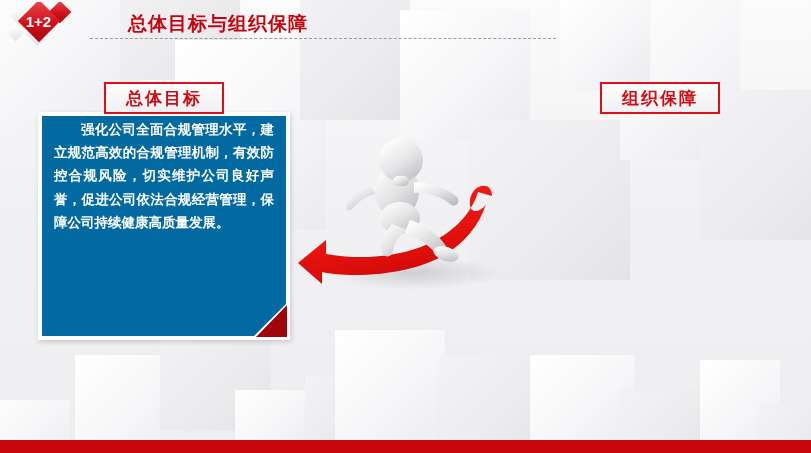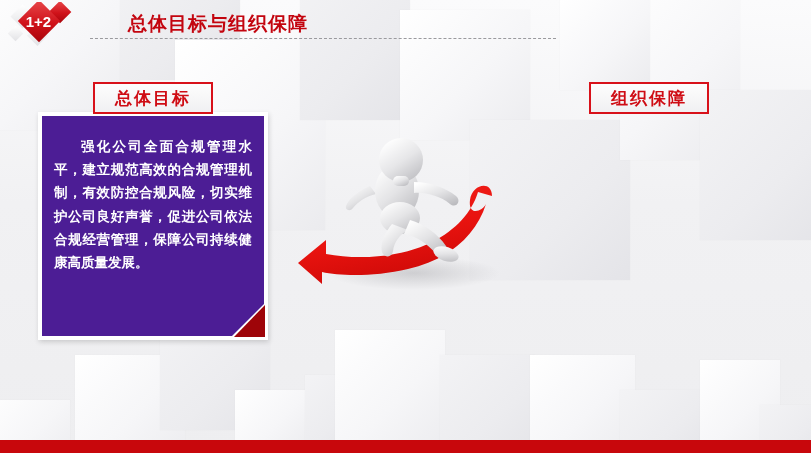--- a/index.html
+++ b/index.html
@@ -76,22 +76,22 @@
   
   .illus {
     position: absolute;
     left: 296px; top: 108px;
     width: 222px; height: 190px;
   }
   .illus svg { display: block; }
 
   
   .card-wrap { position: absolute; }
-  .card-wrap.left  { left: 38px;  top: 82px; width: 230px; border-radius: 19px; }
-  .card-wrap.right { left: 523px; top: 82px; width: 252px; }
+  .card-wrap.left  { left: 38px;  top: 82px; width: 252px; border-radius: 19px; }
+  .card-wrap.right { left: 534px; top: 82px; width: 252px; }
 
   .card-badge {
     position: relative;
     z-index: 4;
     margin: 0 auto;
     width: 120px;
     height: 32px;
     background: linear-gradient(180deg,#fdfdfd 0%, #f0f0f2 100%);
     border: 2.5px solid #d8111a;
     display: flex;
@@ -99,23 +99,23 @@
     justify-content: center;
     font-size: 17px;
     font-weight: bold;
     color: #cf0c14;
     letter-spacing: 2px;
   }
 
   .card-body {
     position: relative;
     margin-top: -2px;
-    background: #4c1d95;
+    background: #0369a1;
     border: 4px solid #ffffff;
-    padding: 19px 12px 20px 12px;
+    padding: 2px 12px 20px 12px;
     min-height: 228px;
     box-shadow: 1px 2px 5px rgba(0,0,0,0.16);
   }
   .card-text {
     font-size: 13.5px;
     font-weight: bold;
     line-height: 1.72;
     color: #ffffff;
     text-indent: 2em;
     text-align: justify;

